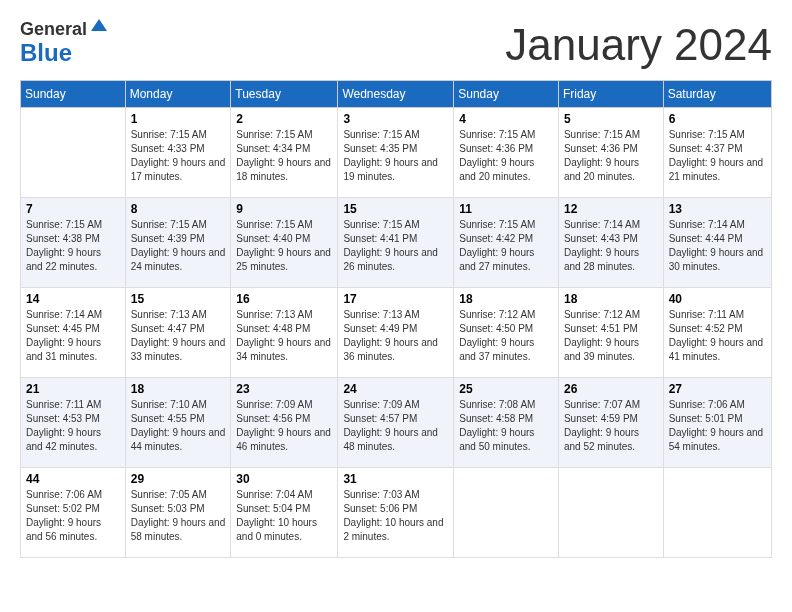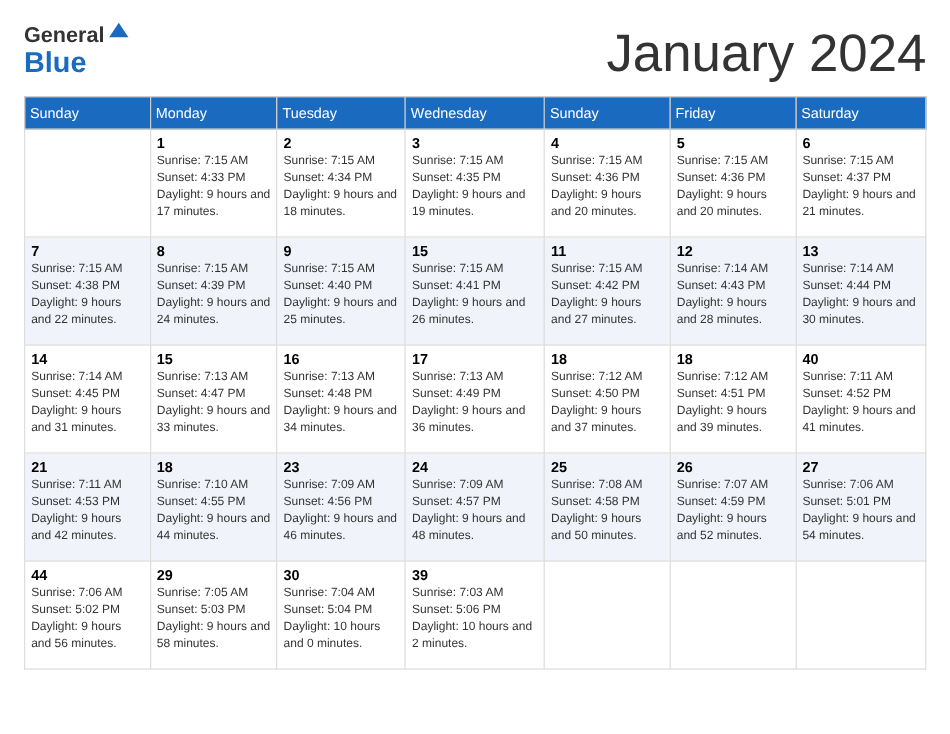--- a/index.html
+++ b/index.html
@@ -314,21 +314,21 @@
             Sunrise: 7:05 AM<br>Sunset: 5:03 PM<br>Daylight: 9 hours and 58 minutes.
           </div>
         </td>
         <td>
           <span class="day-number">30</span>
           <div class="day-info">
             Sunrise: 7:04 AM<br>Sunset: 5:04 PM<br>Daylight: 10 hours and 0 minutes.
           </div>
         </td>
         <td>
-          <span class="day-number">39</span>
+          <span class="day-number">31</span>
           <div class="day-info">
             Sunrise: 7:03 AM<br>Sunset: 5:06 PM<br>Daylight: 10 hours and 2 minutes.
           </div>
         </td>
         <td></td>
         <td></td>
         <td></td>
       </tr>
     </tbody>
 </table>

